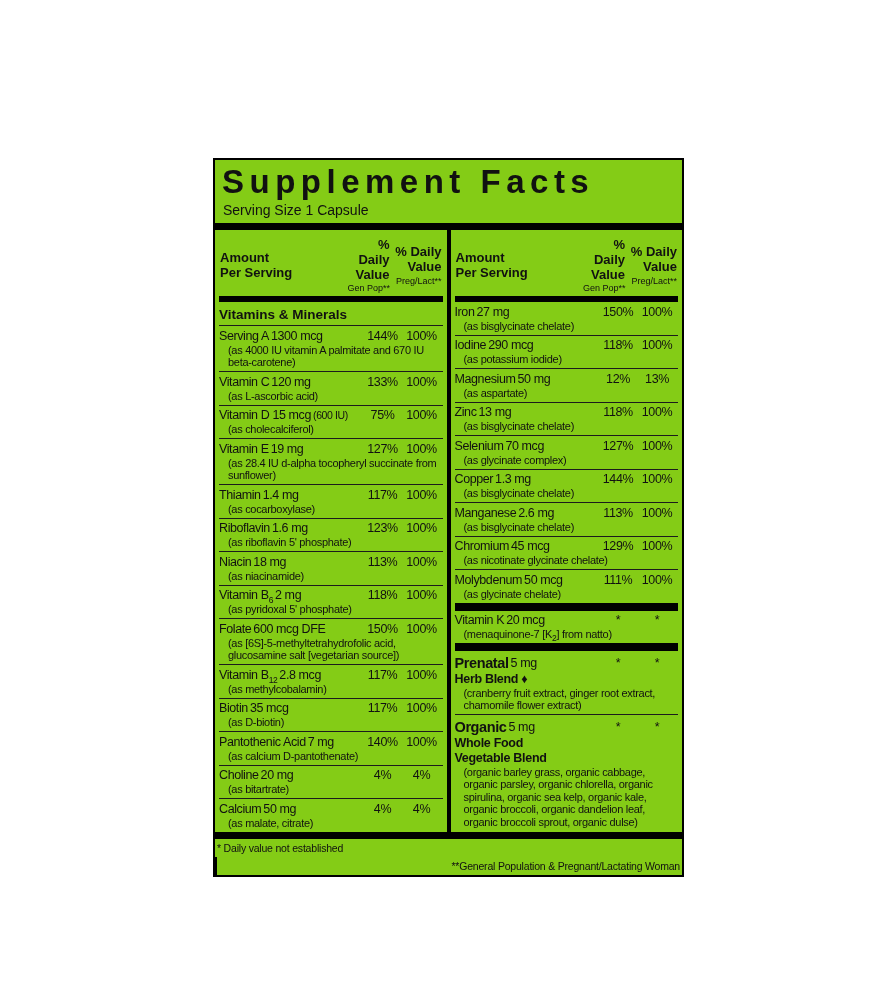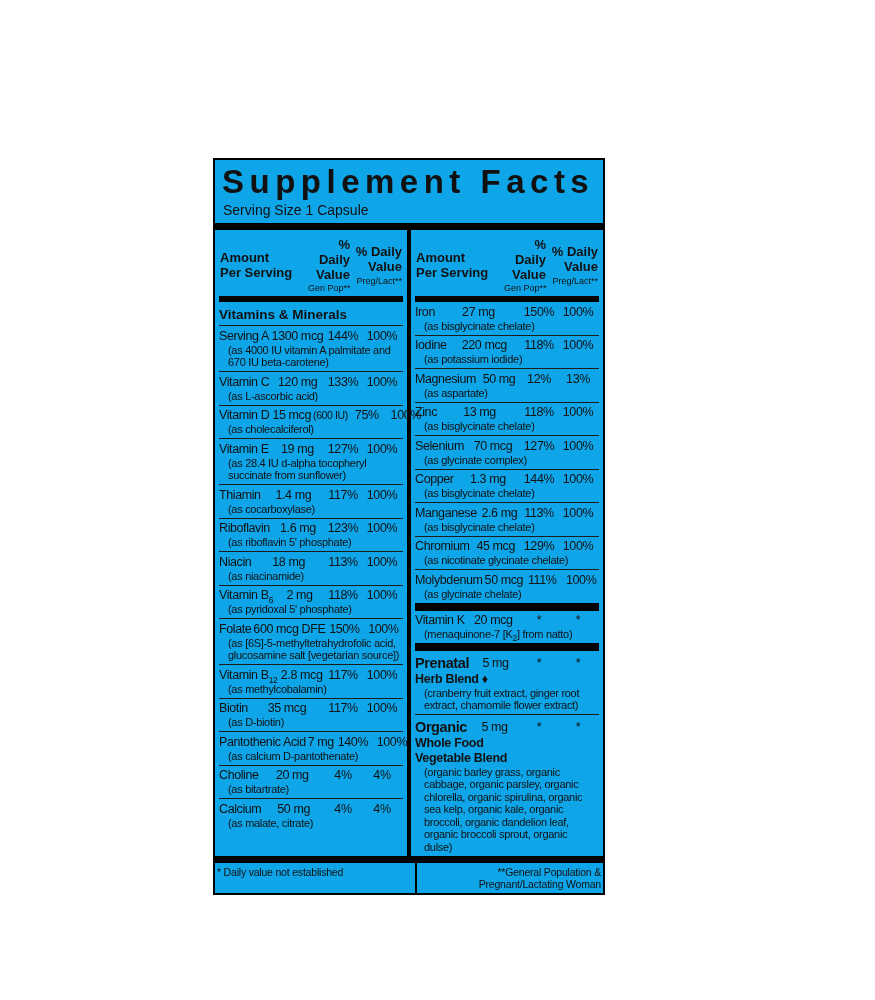--- a/index.html
+++ b/index.html
@@ -6,22 +6,22 @@
   html, body {
     margin: 0; padding: 0;
     width: 875px; height: 1000px;
     background: #ffffff;
     font-family: "Liberation Sans", sans-serif;
     color: #111111;
   }
   .label-box {
     position: absolute;
     left: 213px; top: 158px;
-    width: 392px;
-    background: #0ea5e9;
+    width: 471px;
+    background: #84cc16;
     border: 2.5px solid #000000;
   }
   .title {
     font-size: 33px;
     font-weight: bold;
     letter-spacing: 5.5px;
     white-space: nowrap;
     padding: 5px 6px 0 7px;
     line-height: 1.05;
   }
@@ -52,34 +52,34 @@
   .section-title { font-weight: bold; font-size: 13.5px; padding: 2px 0 1px 0; }
   .row-main {
     display: grid;
     grid-template-columns: max-content 1fr 34px 40px;
     column-gap: 2px;
     font-size: 12.5px;
     letter-spacing: -0.4px;
     line-height: 15px;
   }
   .name { white-space: nowrap; }
-  .amount { text-align: center; white-space: nowrap; }
+  .amount { text-align: left; white-space: nowrap; }
   .amount.small { font-size: 10.5px; }
   .dv { text-align: center; white-space: nowrap; }
   sub { font-size: 8.5px; line-height: 0; }
   .bold-line { font-weight: bold; font-size: 12.5px; letter-spacing: -0.3px; line-height: 15px; }
   .emphasis .name { font-weight: bold; font-size: 14.5px; }
   .emphasis .row-main { line-height: 18px; }
   .note {
     font-size: 11px;
     letter-spacing: -0.3px;
     line-height: 12.5px;
     padding-left: 9px;
   }
-  .footer { display: flex; font-size: 10.5px; letter-spacing: -0.2px; }
+  .footer { display: flex; font-size: 10.5px; letter-spacing: -0.2px; flex-direction: column; }
   .f-left { width: 200px; padding: 3px 2px; }
   .f-right { flex: 1; border-left: 2px solid #000000; text-align: right; padding: 3px 2px; }
 </style>
 </head>
 <body>
 
 <div class="label-box">
   <div class="title">Supplement Facts</div>
   <div class="serving">Serving Size 1 Capsule</div>
   <div class="bar thick"></div>
@@ -256,21 +256,21 @@
               <span class="name">Iron</span>
               <span class="amount">27 mg</span>
               <span class="dv">150%</span>
               <span class="dv">100%</span>
             </div>
             <div class="note">(as bisglycinate chelate)</div>
           </div>
           <div class="row">
             <div class="row-main">
               <span class="name">Iodine</span>
-              <span class="amount">220 mcg</span>
+              <span class="amount">290 mcg</span>
               <span class="dv">118%</span>
               <span class="dv">100%</span>
             </div>
             <div class="note">(as potassium iodide)</div>
           </div>
           <div class="row">
             <div class="row-main">
               <span class="name">Magnesium</span>
               <span class="amount">50 mg</span>
               <span class="dv">12%</span>

